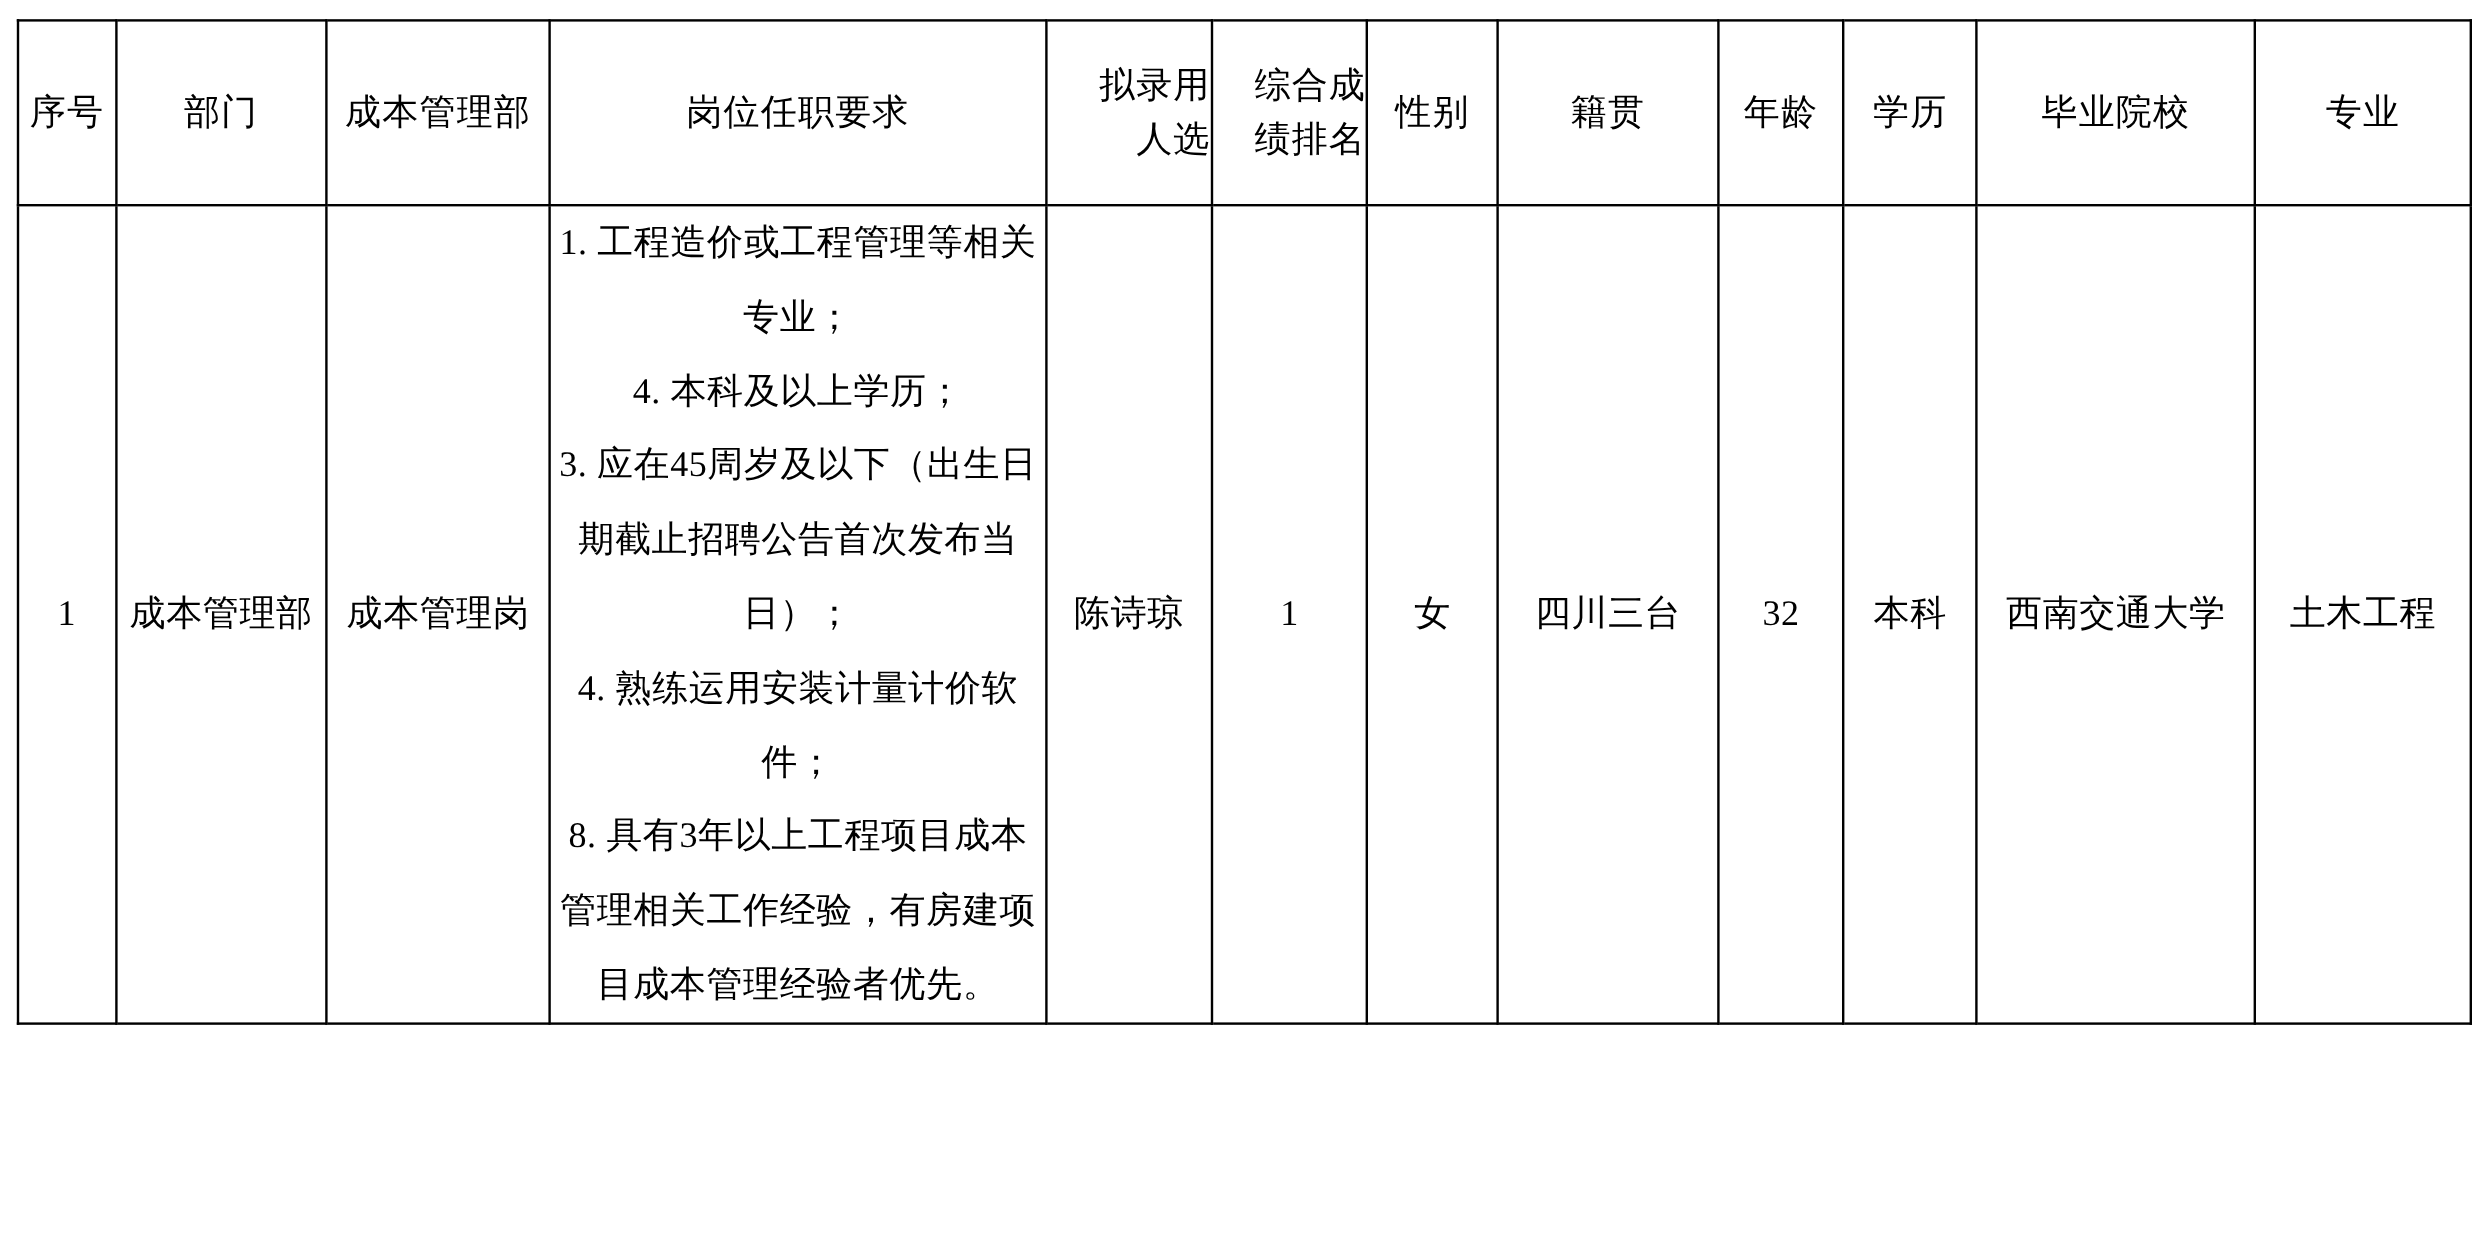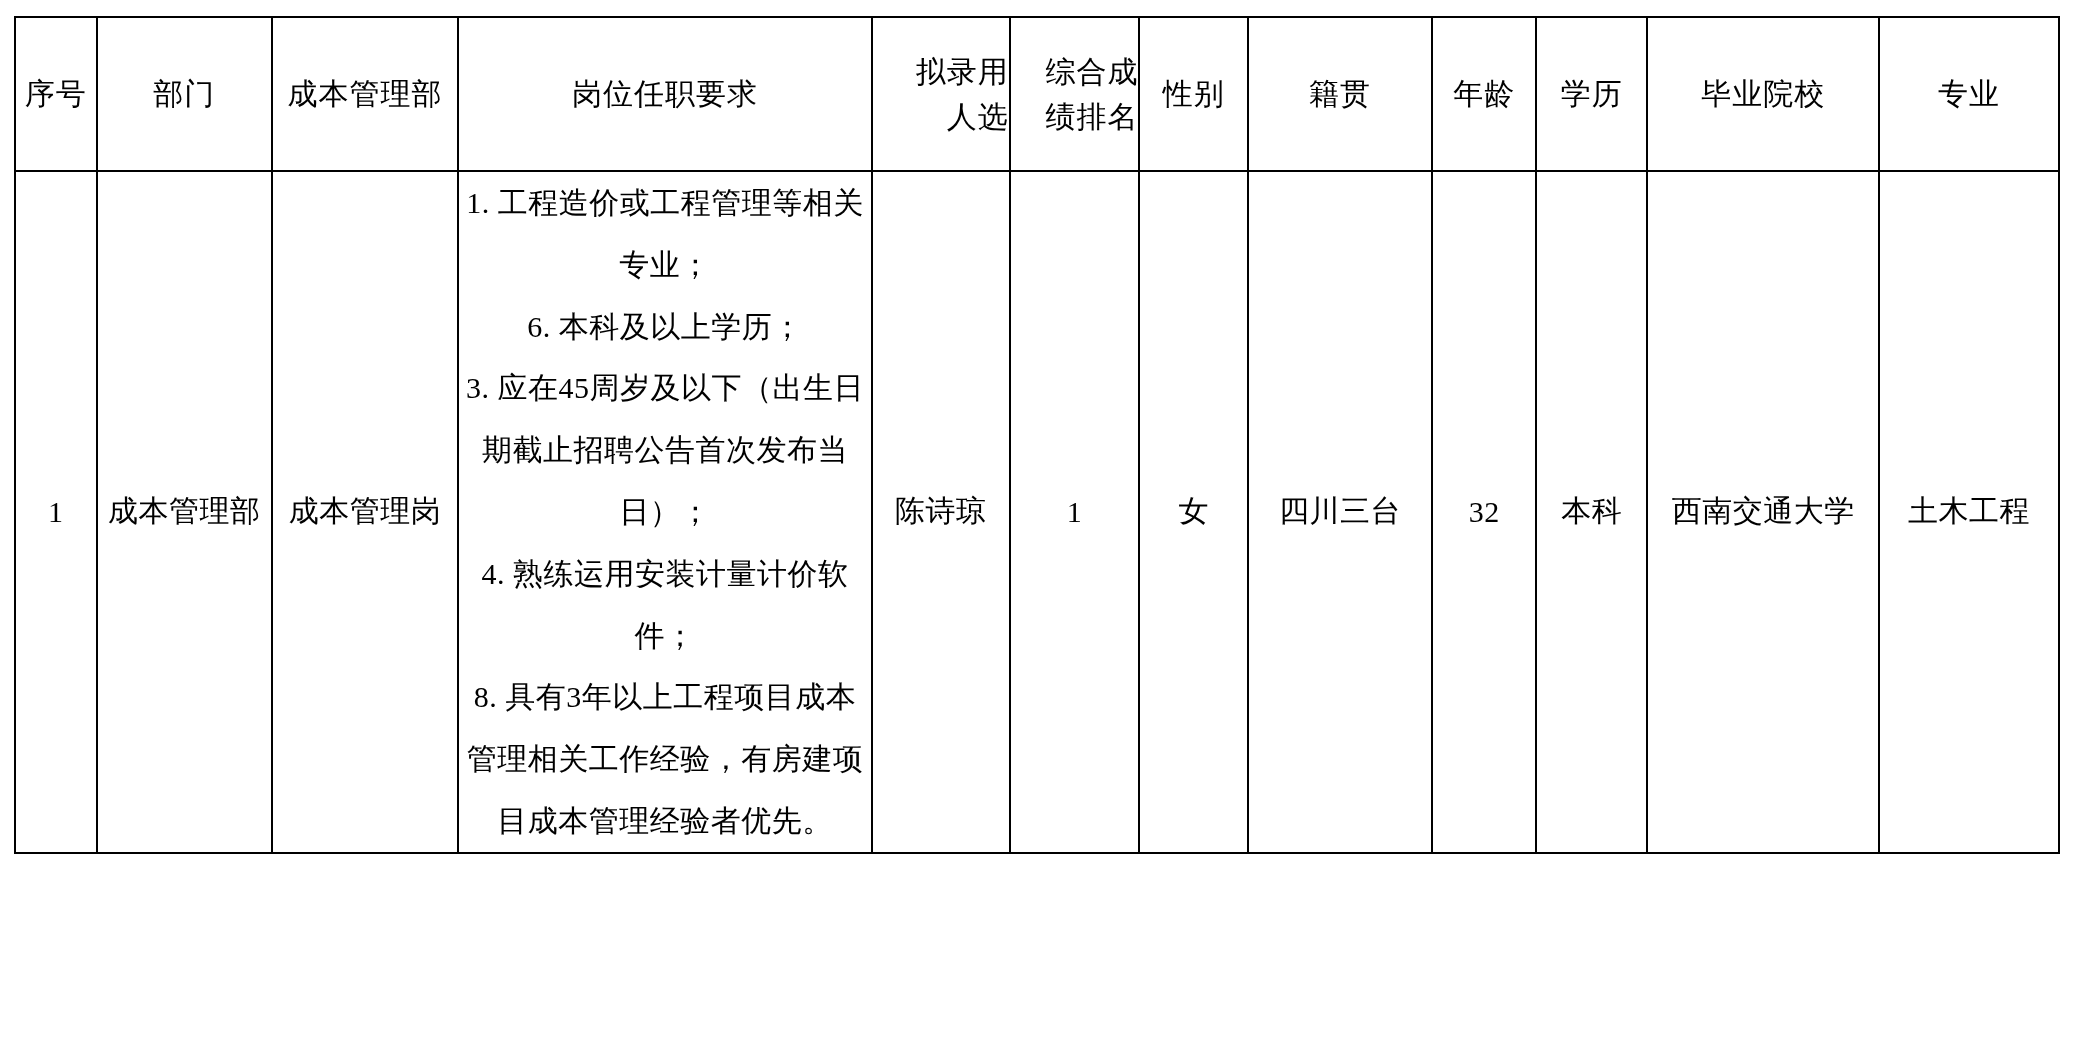--- a/index.html
+++ b/index.html
@@ -116,21 +116,21 @@
         <th>专业</th>
       </tr>
     </thead>
     <tbody>
       <tr>
         <td>1</td>
         <td>成本管理部</td>
         <td>成本管理岗</td>
         <td class="req-cell">
           <div class="req-line">1. 工程造价或工程管理等相关专业；</div>
-          <div class="req-line">6. 本科及以上学历；</div>
+          <div class="req-line">4. 本科及以上学历；</div>
           <div class="req-line">3. 应在45周岁及以下（出生日期截止招聘公告首次发布当日）；</div>
           <div class="req-line">4. 熟练运用安装计量计价软件；</div>
           <div class="req-line">8. 具有3年以上工程项目成本管理相关工作经验，有房建项目成本管理经验者优先。</div>
         </td>
         <td>陈诗琼</td>
         <td>1</td>
         <td>女</td>
         <td>四川三台</td>
         <td>32</td>
         <td>本科</td>

